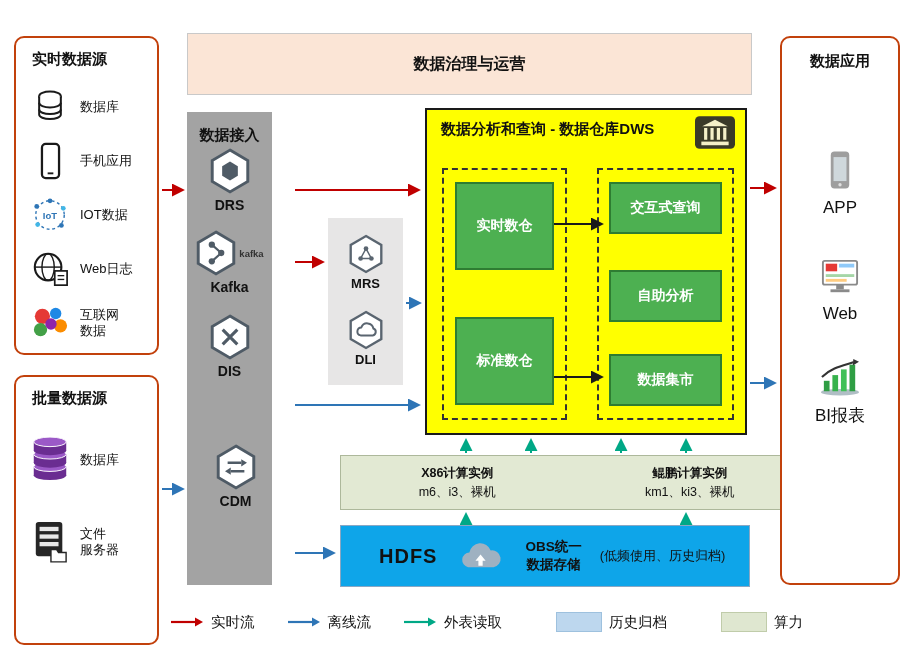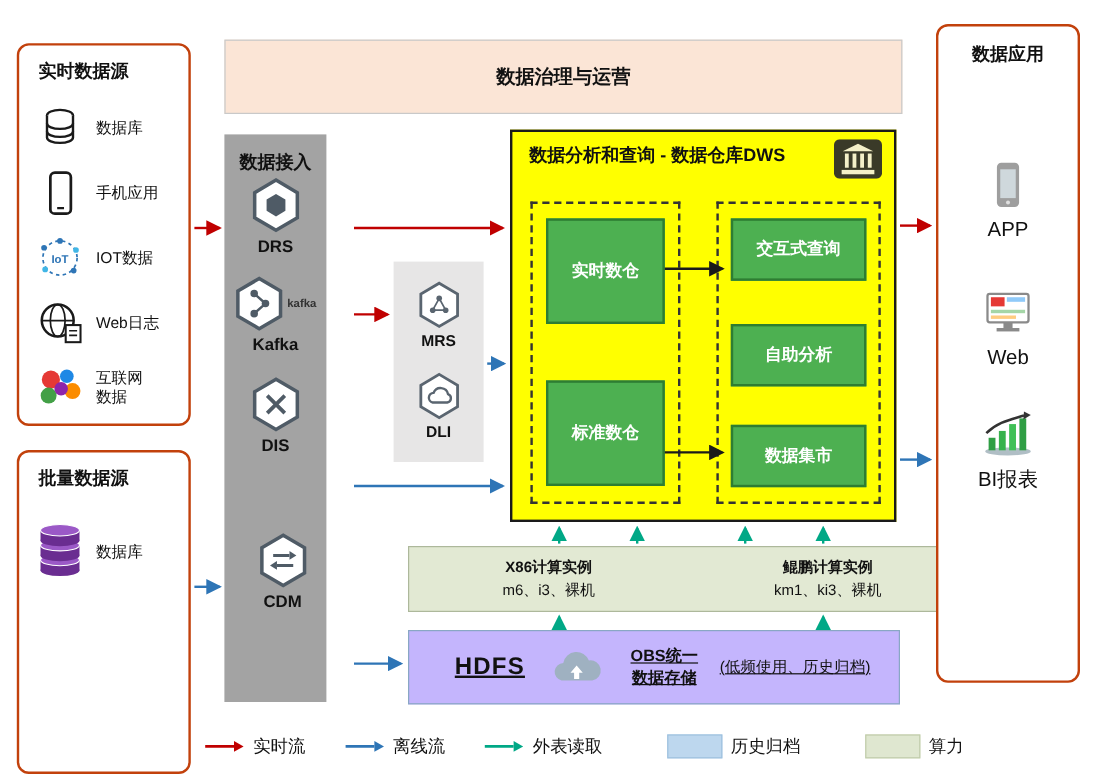--- a/index.html
+++ b/index.html
@@ -10,21 +10,21 @@
   .panel { position:absolute; }
   .outline-box { background:#fff; border:2px solid #c2410c; border-radius:10px; }
 
   .banner { left:187px; top:33px; width:565px; height:62px; background:#fbe5d6; border:1px solid #c9c9c9;
             display:flex; align-items:center; justify-content:center; gap:104px; z-index:1; }
   .banner-title { font-size:16px; font-weight:bold; }
   .dayu { display:flex; align-items:center; gap:8px; font-weight:bold; font-size:15px; }
 
   .realtime { left:14px; top:36px; width:145px; height:319px; z-index:1; }
   .batch    { left:14px; top:375px; width:145px; height:270px; z-index:1; }
-  .apps     { left:780px; top:20px; width:120px; height:549px; z-index:1; }
+  .apps     { left:780px; top:36px; width:120px; height:549px; z-index:1; }
 
   .panel-title { position:absolute; top:12px; left:16px; font-size:15px; font-weight:bold; }
   .panel-title.center { left:0; width:100%; text-align:center; }
 
   .src-rows { position:absolute; top:42px; left:4px; right:4px; }
   .src-row { display:flex; align-items:center; height:54px; }
   .batch .src-row { height:82px; }
   .icon-wrap { width:60px; display:flex; justify-content:center; align-items:center; flex:none; }
   .src-label { font-size:13px; line-height:1.25; white-space:pre-line; }
 
@@ -50,22 +50,22 @@
   .wh-1 { left:11px; top:147px; width:99px; height:88px; }
   .sv-0 { left:10px; top:12px;  width:113px; height:52px; }
   .sv-1 { left:10px; top:100px; width:113px; height:52px; }
   .sv-2 { left:10px; top:184px; width:113px; height:52px; }
 
   .compute { left:340px; top:455px; width:467px; height:55px; background:#e2e9d3; border:1px solid #adb89b;
              display:flex; align-items:center; z-index:1; }
   .compute-item { flex:1; text-align:center; font-size:12.5px; line-height:1.5; }
   .compute-name { font-weight:bold; }
 
-  .storage { left:340px; top:525px; width:410px; height:62px; background:#c4b5fd; border:1px solid #89a7c4;
-             display:flex; align-items:center; padding-left:38px; gap:18px; z-index:1;text-decoration:underline; }
+  .storage { left:340px; top:525px; width:410px; height:62px; background:#0ea5e9; border:1px solid #89a7c4;
+             display:flex; align-items:center; padding-left:38px; gap:18px; z-index:1; }
   .hdfs-label { font-size:20px; font-weight:bold; letter-spacing:1px; }
   .obs-label { font-size:13.5px; font-weight:bold; white-space:pre-line; text-align:center; line-height:1.3; }
   .storage-note { font-size:13px; }
 
   .app-item { position:absolute; left:0; width:100%; display:flex; flex-direction:column; align-items:center; gap:8px; }
   .app-label { font-size:17px; }
 
   .legend { position:absolute; left:170px; top:612px; display:flex; align-items:center; gap:32px; z-index:1; }
   .legend-item { display:flex; align-items:center; gap:7px; }
   .legend-label { font-size:14.5px; }
@@ -200,20 +200,33 @@
               </g>
             <g>
                 <rect x="5" y="6" width="34" height="9" fill="#6a2d91"></rect>
                 <ellipse cx="22" cy="15" rx="17" ry="5" fill="#6a2d91"></ellipse>
                 <ellipse cx="22" cy="6" rx="17" ry="5" fill="#9b59c7" stroke="#fff" stroke-width="1"></ellipse>
               </g>
           </svg>
         </span>
         <span class="src-label">数据库</span>
       </div>
+      <div class="src-row">
+        <span class="icon-wrap">
+          <svg width="36" height="44" viewBox="0 0 38 46">
+            <rect x="4" y="2" width="28" height="36" rx="3" fill="#262626"></rect>
+            <rect x="8" y="7" width="20" height="4.5" fill="#e8e8e8"></rect>
+            <rect x="8" y="15" width="20" height="4.5" fill="#e8e8e8"></rect>
+            <rect x="8" y="23" width="20" height="4.5" fill="#e8e8e8"></rect>
+            <path d="M20 31 h6 l2 3 h8 v10 h-16 z" fill="#fff" stroke="#262626" stroke-width="1.5"></path>
+          </svg>
+        </span>
+        <span class="src-label">文件
+服务器</span>
+      </div>
     </div>
   </div>
 
   <div class="panel ingestion">
     <div class="panel-title center" style="top:14px;">数据接入</div>
     <div class="ing-item" style="top:36px;">
       <svg width="42" height="46" viewBox="0 0 40 44">
         <polygon points="20,2 37,12 37,32 20,42 3,32 3,12" fill="#fff" stroke="#4f5b66" stroke-width="2.8"></polygon>
         <polygon points="20,13 27.5,17.5 27.5,26.5 20,31 12.5,26.5 12.5,17.5" fill="#4f5b66"></polygon>
       </svg>

